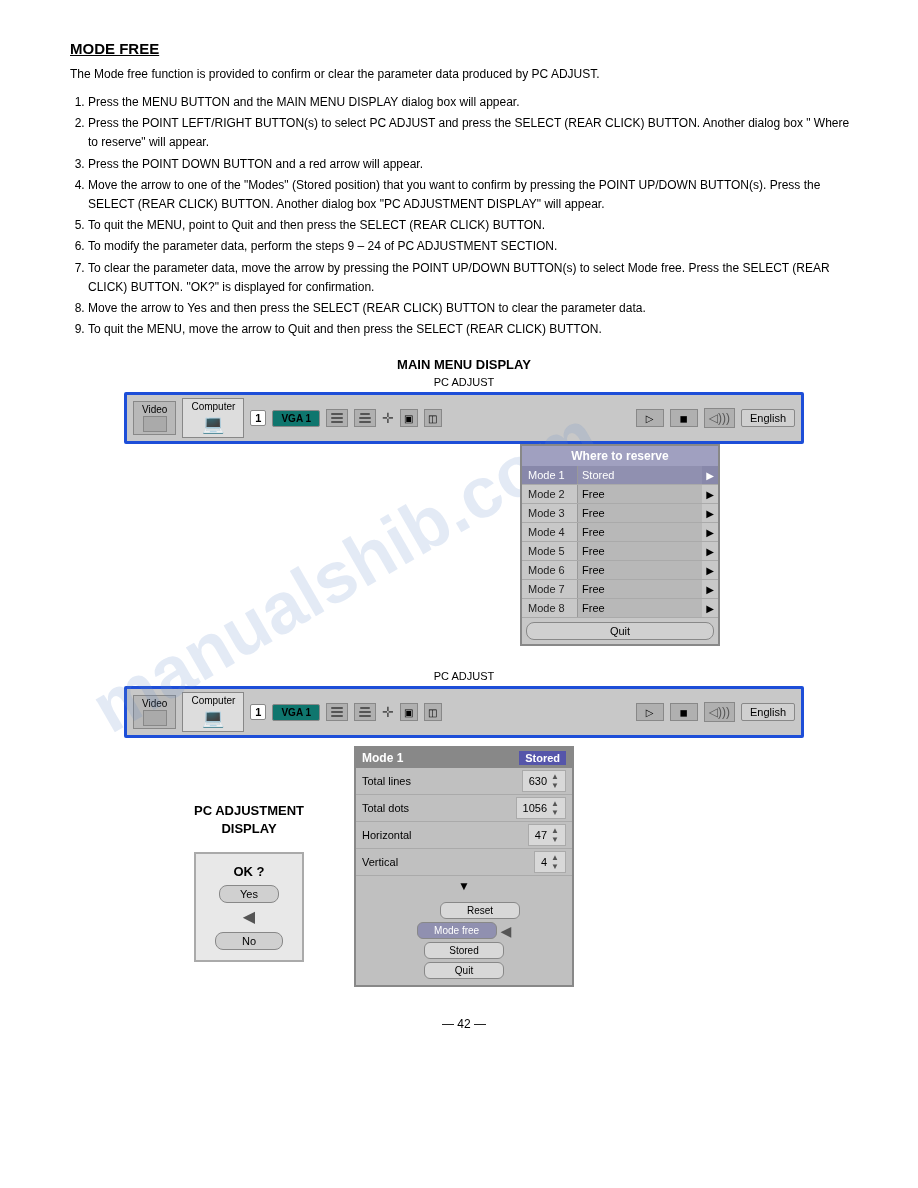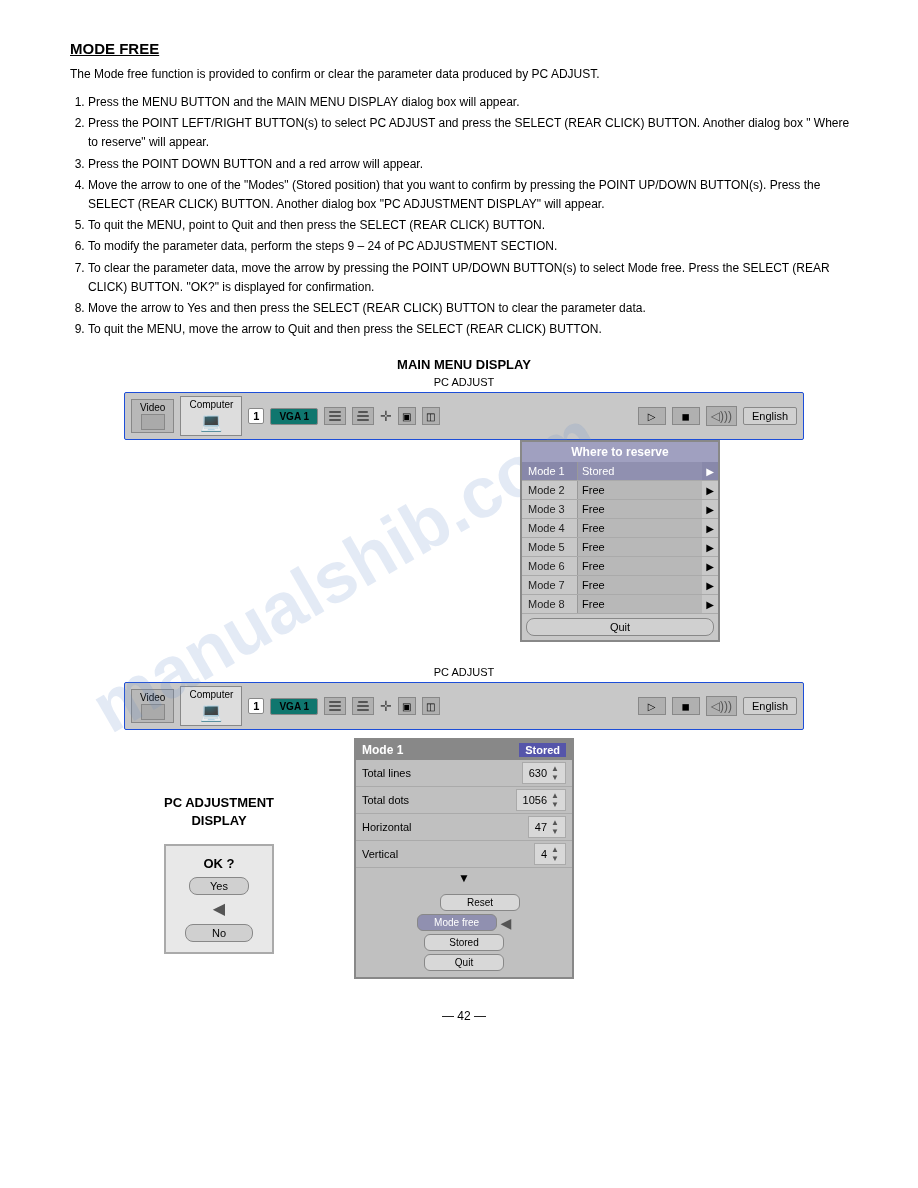--- a/index.html
+++ b/index.html
@@ -54,21 +54,21 @@
     }
     .diagram-container {
       display: flex;
       flex-direction: column;
       align-items: center;
       margin-bottom: 24px;
     }
     
     .menu-bar {
       background: #c8c8c8;
-      border: 1px solid #1d4ed8;
+      border: 3px solid #1d4ed8;
       display: flex;
       align-items: center;
       padding: 3px 6px;
       gap: 6px;
       width: 680px;
       border-radius: 2px;
     }
     .menu-number {
       font-size: 11px;
       font-weight: bold;
@@ -415,21 +415,21 @@
       <div class="icon-sq">◫</div>
       <div style="flex:1;"></div>
       <div class="icon-sq" style="width:28px;">▷</div>
       <div class="icon-sq" style="width:28px;">◼</div>
       <div class="icon-vol">◁)))</div>
       <div class="menu-english">English</div>
     </div>
 
     <div style="display:flex; gap:20px; margin-top:8px; width:680px; position:relative; left:40px;">
 
-      <div style="display:flex; flex-direction:column; align-items:flex-start; justify-content:center; gap:14px; min-width:170px; padding-top:30px;">
+      <div style="display:flex; flex-direction:column; align-items:center; justify-content:center; gap:14px; min-width:170px; padding-top:30px;">
         <div style="font-size:13px; font-weight:bold; text-align:center; line-height:1.4;">PC ADJUSTMENT<br>DISPLAY</div>
         <div style="background:#e8e8e8; border:2px solid #aaa; padding:10px 14px; display:flex; flex-direction:column; align-items:center; gap:6px; width:110px;">
           <div style="font-size:13px; font-weight:bold;">OK ?</div>
           <div style="display:flex; align-items:center; gap:4px; width:90px; justify-content:center;flex-direction:column;">
             <div style="background:#d0d0d0; border:1px solid #888; font-size:11px; padding:2px 0; border-radius:8px; width:60px; text-align:center;">Yes</div>
             <span style="font-size:16px; color:#555;">◀</span>
           </div>
           <div style="background:#d0d0d0; border:1px solid #888; font-size:11px; padding:2px 0; border-radius:8px; width:68px; text-align:center;">No</div>
         </div>
       </div>

